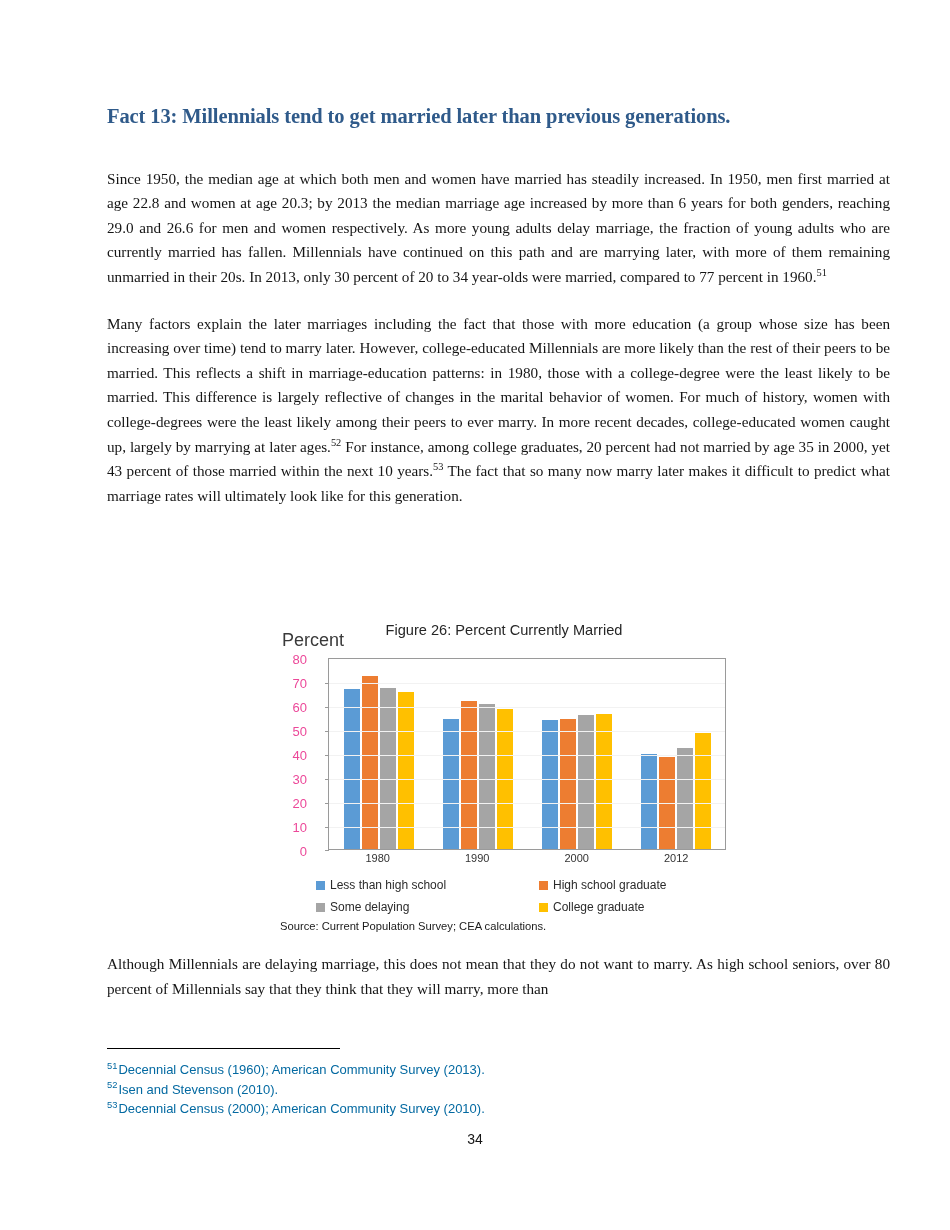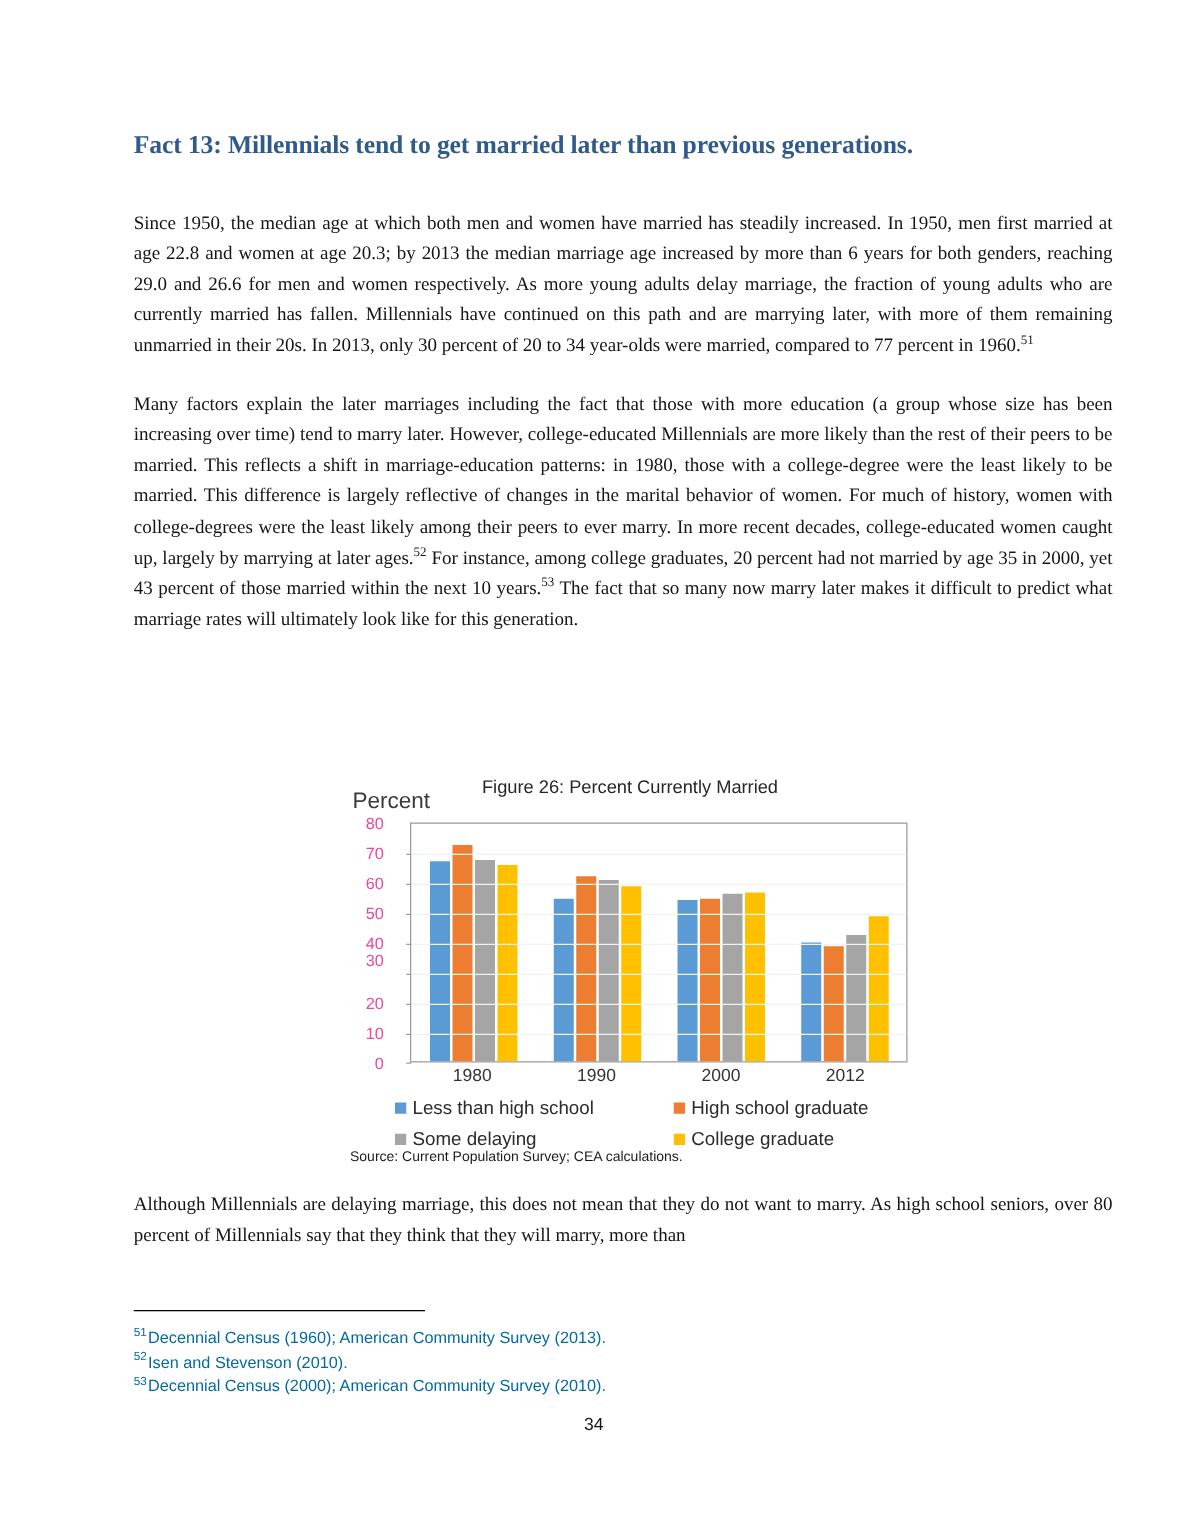--- a/index.html
+++ b/index.html
@@ -160,38 +160,38 @@
   .x-labels {
     position: absolute;
     left: 49px;
     top: 194px;
     width: 398px;
     display: flex;
   }
   .x-labels span {
     flex: 1 1 0;
     text-align: center;
-    font-size: 14px;
+    font-size: 11px;
     color: #333;
   }
 
   .legend {
     position: absolute;
     left: 36px;
     top: 278px;
     width: 420px;
   }
   .legend-row {
     display: flex;
     margin-bottom: 8px;
   }
   .legend-item {
     display: flex;
     align-items: center;
-    font-size: 15px;
+    font-size: 12px;
     color: #2b2b2b;
   }
   .legend-item.left { width: 235px; padding-left: 22px; }
   .legend-item.right { padding-left: 10px; }
   .swatch {
     width: 9px;
     height: 9px;
     margin-right: 5px;
     flex: 0 0 9px;
   }
@@ -270,21 +270,21 @@
       <div>Among 25 to 34 Year-Olds</div>
     </div>
 
     <div class="y-axis-title">Percent</div>
 
     <div class="plot-outer">
       <div class="y-labels">
           <span style="top: 193px;">0</span>
           <span style="top: 169px;">10</span>
           <span style="top: 145px;">20</span>
-          <span style="top: 110px;">30</span>
+          <span style="top: 121px;">30</span>
           <span style="top: 97px;">40</span>
           <span style="top: 73px;">50</span>
           <span style="top: 49px;">60</span>
           <span style="top: 25px;">70</span>
           <span style="top: 1px;">80</span>
         </div>
       <div class="plot-area">
         <div class="groups">
             <div class="bar-group">
               <div class="bar s0" title="Less than high school 1980: 66.6" style="height: 159.84px;"></div>

